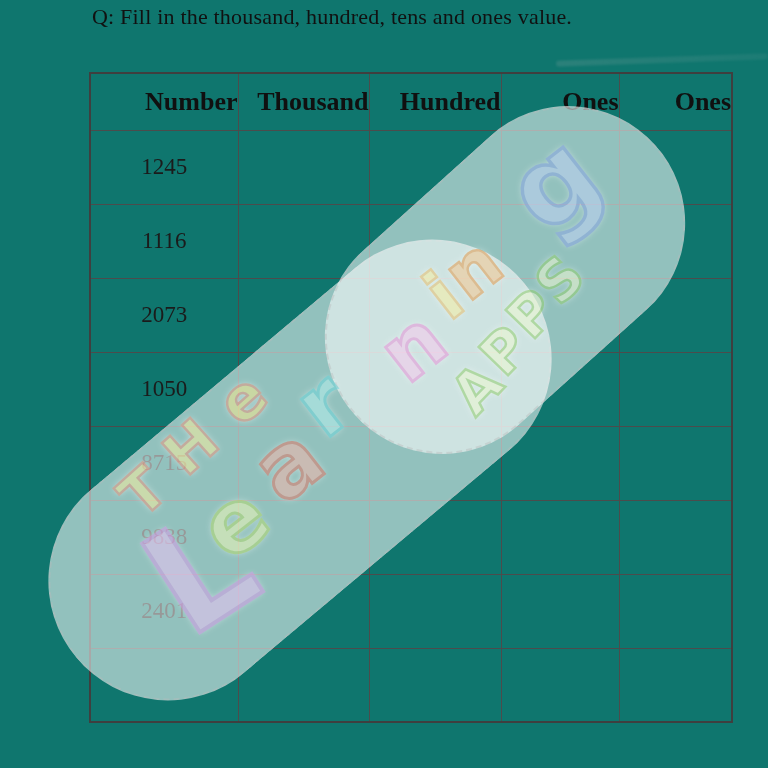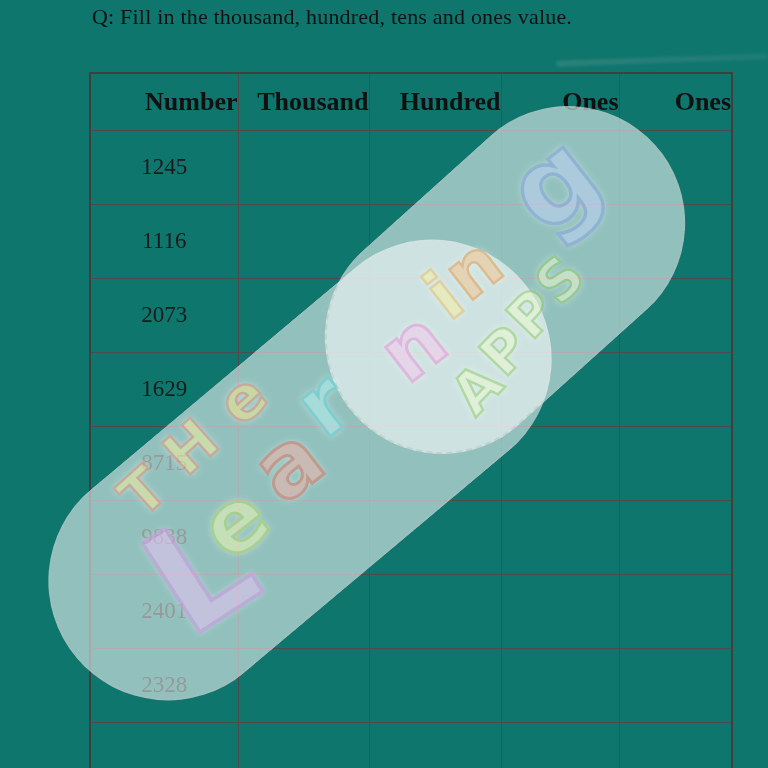--- a/index.html
+++ b/index.html
@@ -90,21 +90,21 @@
         <td></td>
       </tr>
       <tr>
         <td class="num">2073</td>
         <td></td>
         <td></td>
         <td></td>
         <td></td>
       </tr>
       <tr>
-        <td class="num">1629</td>
+        <td class="num">1050</td>
         <td></td>
         <td></td>
         <td></td>
         <td></td>
       </tr>
       <tr>
         <td class="num">8715</td>
         <td></td>
         <td></td>
         <td></td>
@@ -112,27 +112,20 @@
       </tr>
       <tr>
         <td class="num">9838</td>
         <td></td>
         <td></td>
         <td></td>
         <td></td>
       </tr>
       <tr>
         <td class="num">2401</td>
-        <td></td>
-        <td></td>
-        <td></td>
-        <td></td>
-      </tr>
-      <tr>
-        <td class="num">2328</td>
         <td></td>
         <td></td>
         <td></td>
         <td></td>
       </tr>
       <tr>
         <td class="num"></td>
         <td></td>
         <td></td>
         <td></td>

